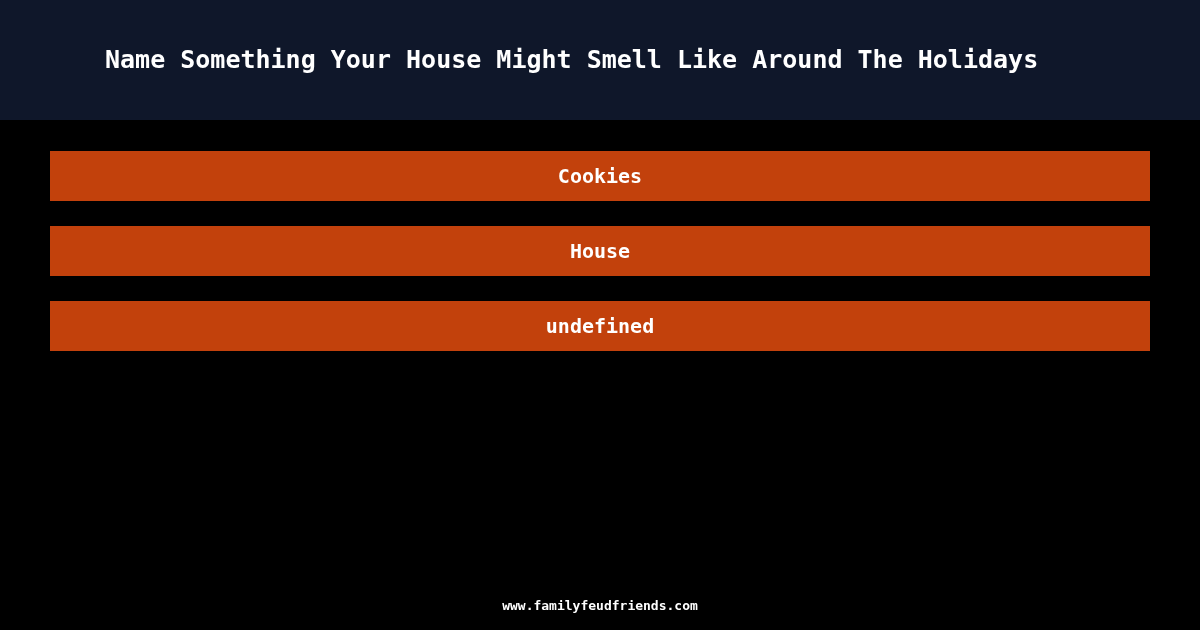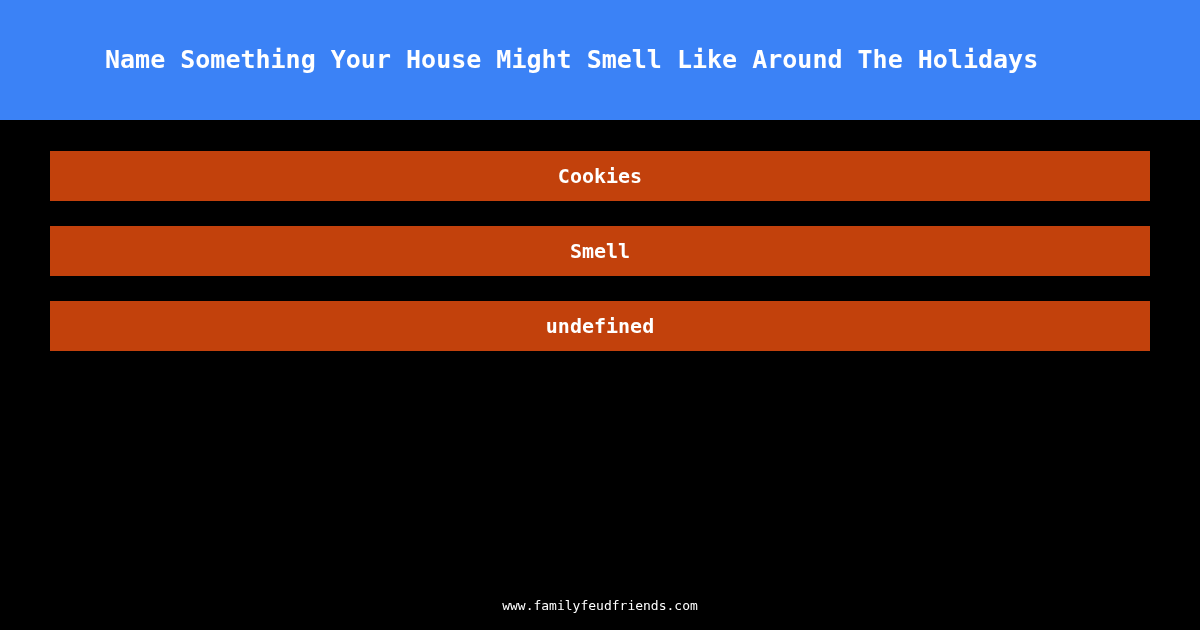--- a/index.html
+++ b/index.html
@@ -23,21 +23,21 @@
     box-sizing: border-box;
   }
 
   
   .question-header {
     position: absolute;
     left: 0;
     top: 0;
     width: 1200px;
     height: 120px;
-    background: #3b82f6;
+    background: #0f172a;
     display: flex;
     align-items: center;
     box-sizing: border-box;
     padding: 0 105px;
   }
 
   .question-title {
     color: #ffffff;
     font-family: "DejaVu Sans Mono", "Liberation Mono", monospace;
     font-size: 25px;
@@ -86,21 +86,21 @@
     left: 0;
     bottom: 16px;
     width: 1200px;
     text-align: center;
   }
 
   .footer-url {
     color: #ffffff;
     font-family: "DejaVu Sans Mono", "Liberation Mono", monospace;
     font-size: 13px;
-    font-weight: normal;
+    font-weight: bold;
     line-height: 16px;
     letter-spacing: 0px;
     text-align: right;
   }
 </style>
 </head>
 <body>
 
 <div class="card">
 
@@ -108,21 +108,21 @@
     <h1 class="question-title">Name Something Your House Might Smell Like Around The Holidays</h1>
   </div>
 
   <div class="answers">
 
     <div class="answer-bar">
       <span class="answer-text">Cookies</span>
     </div>
 
     <div class="answer-bar">
-      <span class="answer-text">Smell</span>
+      <span class="answer-text">House</span>
     </div>
 
     <div class="answer-bar">
       <span class="answer-text">undefined</span>
     </div>
 
   </div>
 
   <div class="footer">
     <span class="footer-url">www.familyfeudfriends.com</span>

